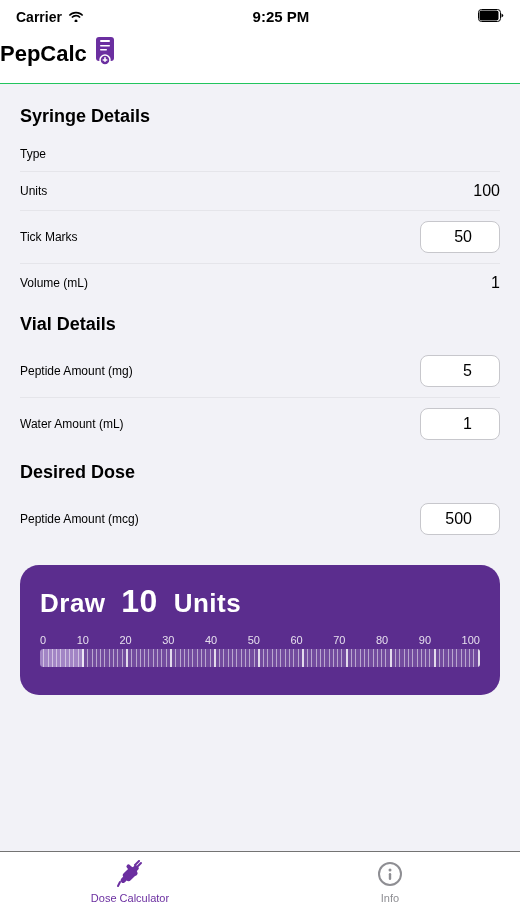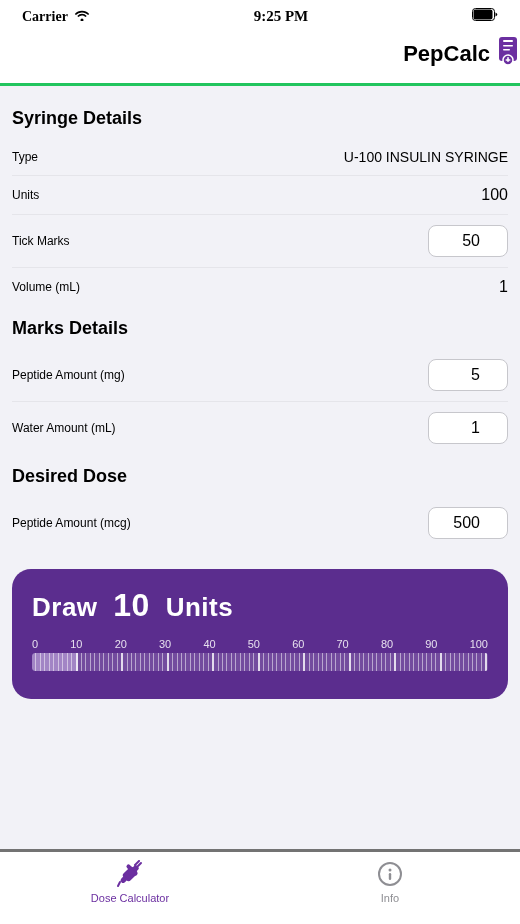--- a/index.html
+++ b/index.html
@@ -12,54 +12,53 @@
       background: #f2f2f7;
       display: flex;
       flex-direction: column;
     }
 
     
     .status-bar {
       display: flex;
       justify-content: space-between;
       align-items: center;
-      padding: 8px 22px 4px;
+      padding: 8px 16px 4px;
       background: #fff;
       font-size: 14px;
       font-weight: 600;
-      font-family: Liberation Serif, serif;
     }
     .status-left { display: flex; align-items: center; gap: 6px; }
     .status-center { font-size: 15px; font-weight: 600; text-align: center; }
     .status-right { display: flex; align-items: center; gap: 4px; }
 
     
     .app-title-bar {
       background: #fff;
-      text-align: right;
+      text-align: left;
       padding: 8px 0 12px;
-      border-bottom: 3px solid #22c55e;
+      border-bottom: 1px solid #22c55e;
     }
     .app-title {
       font-size: 22px;
       font-weight: 700;
       color: #000;
       display: inline-flex;
       align-items: center;
       gap: 6px;
     }
     .app-title-icon {
       color: #6b2fa0;
       font-size: 22px;
     }
 
     
     .main-content {
       flex: 1;
-      padding: 16px 12px;
+      padding: 16px 20px;
       background: #f2f2f7;
       overflow-y: auto;
     }
 
     
     .section-header {
       font-size: 18px;
       font-weight: 700;
       color: #000;
       margin-bottom: 10px;
@@ -182,21 +181,21 @@
       font-size: 13px;
       color: rgba(255,255,255,0.85);
       margin-top: 6px;
       font-weight: 500;
     }
 
     
     .tab-bar {
       display: flex;
       background: #fff;
-      border-top: 3px solid #737373;
+      border-top: 1px solid #737373;
       padding: 8px 0 20px;
     }
 
     .tab-item {
       flex: 1;
       display: flex;
       flex-direction: column;
       align-items: center;
       gap: 4px;
       cursor: pointer;
@@ -274,42 +273,41 @@
 </div>
 
 <div class="main-content">
 
   <div class="section-block">
     <div class="section-header">Syringe Details</div>
     <div class="rows-group">
 
       <div class="row">
         <span class="row-label">Type</span>
-        <span class="row-value" style="font-size:14px;">U-100 INSULIN SYRINGE</span>
       </div>
 
       <div class="row">
         <span class="row-label">Units</span>
         <span class="row-value">100</span>
       </div>
 
       <div class="row">
         <span class="row-label">Tick Marks</span>
         <input class="ios-input" type="number" value="50" style="">
       </div>
 
       <div class="row">
         <span class="row-label">Volume (mL)</span>
         <span class="row-value">1</span>
       </div>
     </div>
   </div>
 
   <div class="section-block" style="margin-top:12px;">
-    <div class="section-header">Marks Details</div>
+    <div class="section-header">Vial Details</div>
     <div class="rows-group">
 
       <div class="row">
         <span class="row-label">Peptide Amount (mg)</span>
         <input class="ios-input" type="number" value="5" style="">
       </div>
 
       <div class="row">
         <span class="row-label">Water Amount (mL)</span>
         <input class="ios-input" type="number" value="1" style="">

